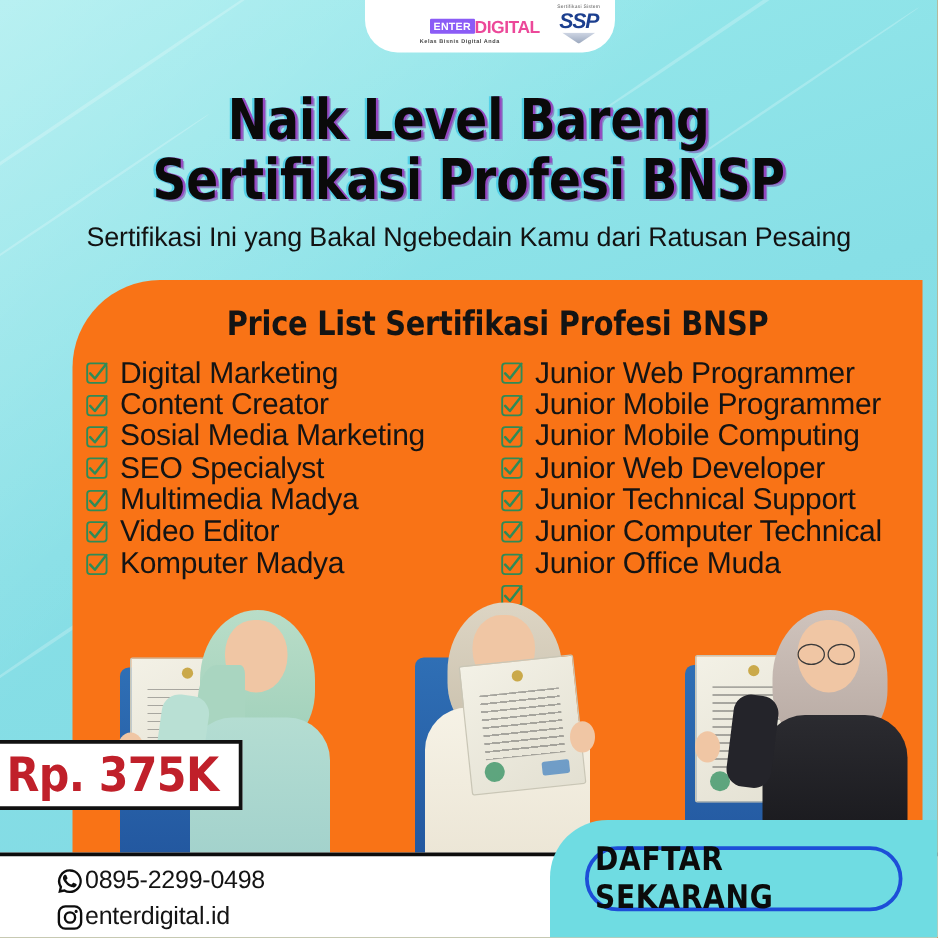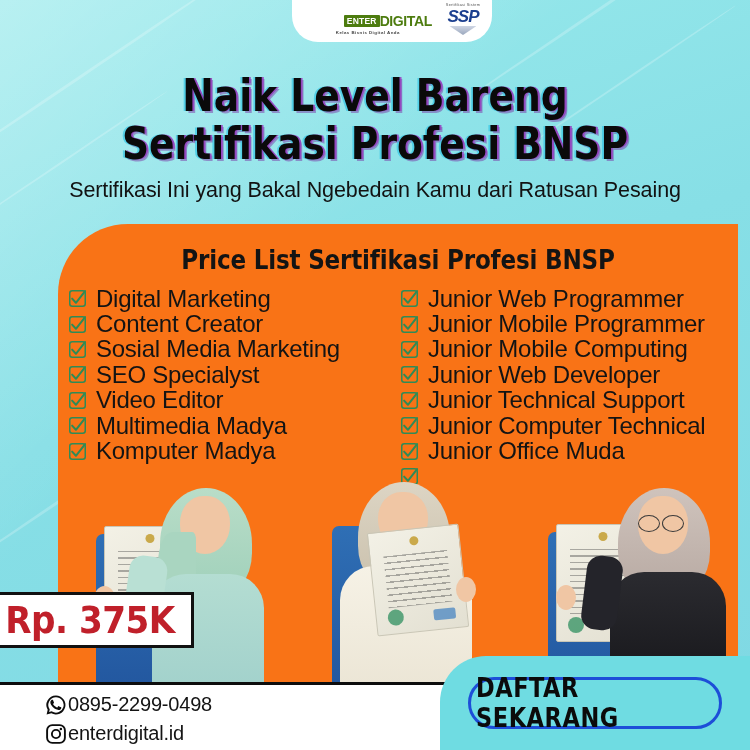--- a/index.html
+++ b/index.html
@@ -35,28 +35,28 @@
     width:200px; height:72px;
     background:#ffffff;
     border-radius:0 0 26px 26px;
     display:flex; align-items:flex-end; justify-content:center;
     gap:14px; padding-bottom:7px;
     z-index:6;
   }
   .logo-enter { display:flex; flex-direction:column; align-items:center; line-height:1; }
   .logo-enter-row { display:flex; align-items:center; }
   .logo-enter-badge {
-    background:#4d7c0f; color:#fff;
+    background:#8b5cf6; color:#fff;
     font-size:8.5px; font-weight:bold; letter-spacing:.2px;
     padding:2px 3px; border-radius:1px;
     font-family:"Liberation Sans", sans-serif;
     margin-left:40px;
   }
   .logo-enter-word {
-    font-size:14px; font-weight:bold; color:#4d7c0f; letter-spacing:-.4px;
+    font-size:14px; font-weight:bold; color:#ec4899; letter-spacing:-.4px;
   }
   .logo-enter-tag {
     font-size:4.4px; color:#444; letter-spacing:.45px; margin-top:2.5px;
     font-weight:bold;
   }
   .logo-ssp { display:flex; flex-direction:column; align-items:center; line-height:1; }
   .logo-ssp-top { font-size:3.9px; color:#555; letter-spacing:.25px; margin-bottom:1px; }
   .logo-ssp-main {
     font-size:17px; font-weight:bold; font-style:italic;
     color:#1c3f8f; letter-spacing:-1px;
@@ -318,30 +318,30 @@
           </span>
           <span class="item-label">SEO Specialyst</span>
         </div>
         <div class="item">
           <span class="chk">
             <svg viewBox="0 0 24 24" aria-hidden="true">
               <rect x="2.2" y="2.2" width="19.6" height="19.6" rx="3.2" ry="3.2" fill="none" stroke="#2e8b57" stroke-width="1.9"></rect>
               <path d="M5.2 12.2 L10 17.4 L21.6 2.6" fill="none" stroke="#2e8b57" stroke-width="2.5" stroke-linecap="round" stroke-linejoin="round"></path>
             </svg>
           </span>
+          <span class="item-label">Multimedia Madya</span>
+        </div>
+        <div class="item">
+          <span class="chk">
+            <svg viewBox="0 0 24 24" aria-hidden="true">
+              <rect x="2.2" y="2.2" width="19.6" height="19.6" rx="3.2" ry="3.2" fill="none" stroke="#2e8b57" stroke-width="1.9"></rect>
+              <path d="M5.2 12.2 L10 17.4 L21.6 2.6" fill="none" stroke="#2e8b57" stroke-width="2.5" stroke-linecap="round" stroke-linejoin="round"></path>
+            </svg>
+          </span>
           <span class="item-label">Video Editor</span>
-        </div>
-        <div class="item">
-          <span class="chk">
-            <svg viewBox="0 0 24 24" aria-hidden="true">
-              <rect x="2.2" y="2.2" width="19.6" height="19.6" rx="3.2" ry="3.2" fill="none" stroke="#2e8b57" stroke-width="1.9"></rect>
-              <path d="M5.2 12.2 L10 17.4 L21.6 2.6" fill="none" stroke="#2e8b57" stroke-width="2.5" stroke-linecap="round" stroke-linejoin="round"></path>
-            </svg>
-          </span>
-          <span class="item-label">Multimedia Madya</span>
         </div>
         <div class="item">
           <span class="chk">
             <svg viewBox="0 0 24 24" aria-hidden="true">
               <rect x="2.2" y="2.2" width="19.6" height="19.6" rx="3.2" ry="3.2" fill="none" stroke="#2e8b57" stroke-width="1.9"></rect>
               <path d="M5.2 12.2 L10 17.4 L21.6 2.6" fill="none" stroke="#2e8b57" stroke-width="2.5" stroke-linecap="round" stroke-linejoin="round"></path>
             </svg>
           </span>
           <span class="item-label">Komputer Madya</span>
         </div>

